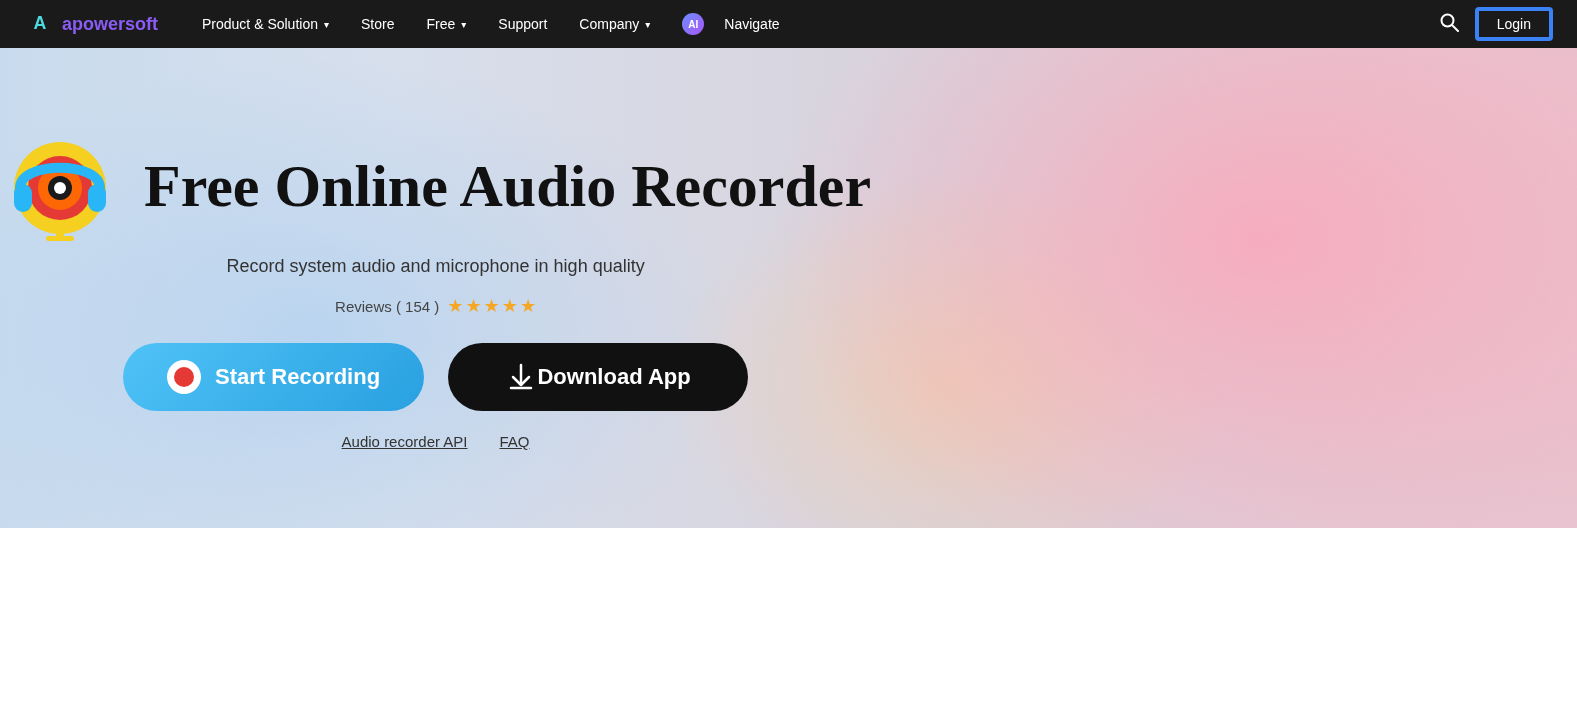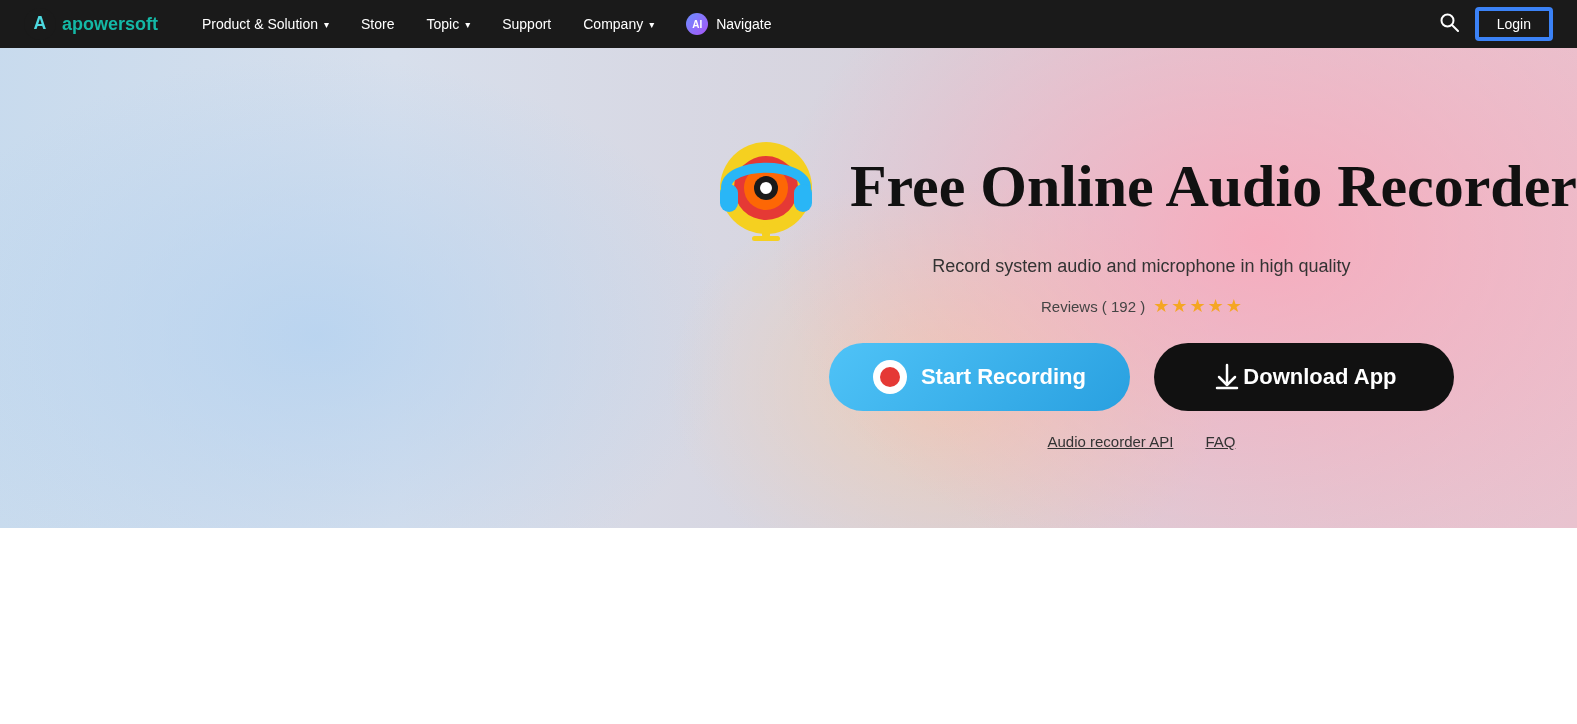--- a/index.html
+++ b/index.html
@@ -21,21 +21,21 @@
       align-items: center;
       gap: 6px;
       margin-right: 28px;
       text-decoration: none;
     }
     .logo-icon {
       width: 32px;
       height: 32px;
     }
     .logo-text {
-      color: #14b8a6;
+      color: #8b5cf6;
       font-size: 18px;
       font-weight: bold;
       font-family: Arial, sans-serif;
     }
     .nav-items {
       display: flex;
       align-items: center;
       gap: 0;
       flex: 1;
     }
@@ -59,21 +59,21 @@
       background: linear-gradient(135deg, #6b8fff, #a855f7);
       color: white;
       border-radius: 50%;
       width: 22px;
       height: 22px;
       display: flex;
       align-items: center;
       justify-content: center;
       font-size: 10px;
       font-weight: bold;
-      margin-right: 4px;
+      margin-right: 16px;
     }
     .nav-right {
       display: flex;
       align-items: center;
       gap: 16px;
       margin-left: auto;
     }
     .search-icon-nav {
       color: #ffffff;
       font-size: 18px;
@@ -89,21 +89,21 @@
       cursor: pointer;
     }
 
     
     .hero {
       position: relative;
       width: 1577px;
       height: 480px;
       display: flex;
       flex-direction: column;
-      align-items: flex-end;
+      align-items: flex-start;
       justify-content: center;
       overflow: hidden;
     }
     .hero-bg {
       position: absolute;
       inset: 0;
       background:
         linear-gradient(
           to right,
           rgba(200,220,240,0.7) 0%,
@@ -254,21 +254,21 @@
     <span class="nav-item">
       <span>Product &amp; Solution</span>
       <span class="nav-chevron">▾</span>
     </span>
 
     <span class="nav-item">
       <span>Store</span>
     </span>
 
     <span class="nav-item">
-      <span>Topic</span>
+      <span>Free</span>
       <span class="nav-chevron">▾</span>
     </span>
 
     <span class="nav-item">
       <span>Support</span>
     </span>
 
     <span class="nav-item">
       <span>Company</span>
       <span class="nav-chevron">▾</span>
@@ -321,21 +321,21 @@
           <rect x="56" y="100" width="8" height="12" rx="3" fill="#f5d020"></rect>
           <rect x="46" y="110" width="28" height="5" rx="2.5" fill="#f5d020"></rect>
         </svg>
       </div>
       <h1 class="hero-title">Free Online Audio Recorder</h1>
     </div>
 
     <p class="hero-subtitle">Record system audio and microphone in high quality</p>
 
     <div class="reviews-row">
-      <span>Reviews ( 192 )</span>
+      <span>Reviews ( 154 )</span>
       <div class="stars">
         <span class="star">★</span>
         <span class="star">★</span>
         <span class="star">★</span>
         <span class="star">★</span>
         <span class="star">★</span>
       </div>
     </div>
 
     <div class="hero-buttons">

